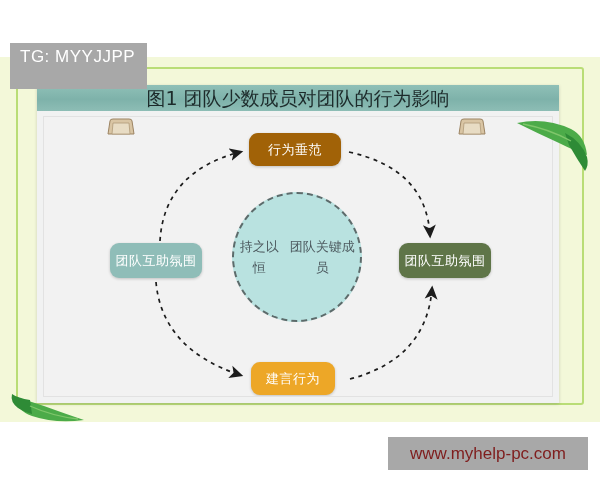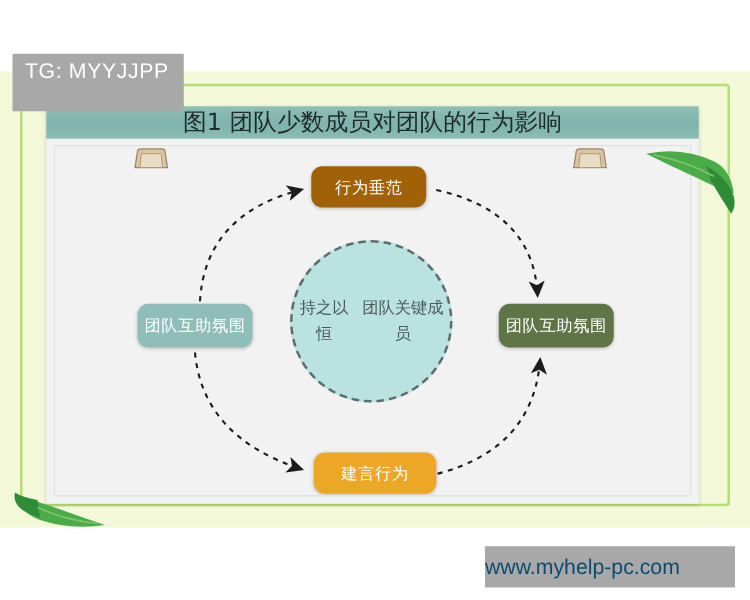--- a/index.html
+++ b/index.html
@@ -32,24 +32,24 @@
   }
 
   
   #site-watermark {
     position: absolute;
     left: 388px;
     top: 437px;
     width: 200px;
     height: 33px;
     background: #a8a8a8;
-    color: #0c4a6e;
+    color: #7f1d1d;
     font-size: 17px;
     line-height: 33px;
-    text-align: left;
+    text-align: center;
     z-index: 40;
     font-family: "Liberation Sans", sans-serif;
   }
 
   
   #stage {
     position: absolute;
     left: 0;
     top: 57px;
     width: 600px;
@@ -157,21 +157,21 @@
     width: 92px;  height: 33px;
     background: #a16207;
   }
   #node-right {
     left: 355px;  top: 126px;
     width: 92px;  height: 35px;
     background: #5f7548;
   }
   #node-bottom {
     left: 207px;  top: 245px;
-    width: 98px;  height: 33px;
+    width: 84px;  height: 33px;
     background: #eda727;
   }
   #node-left {
     left: 66px;   top: 126px;
     width: 92px;  height: 35px;
     background: #8fbdb8;
   }
 
   
   .clip {

